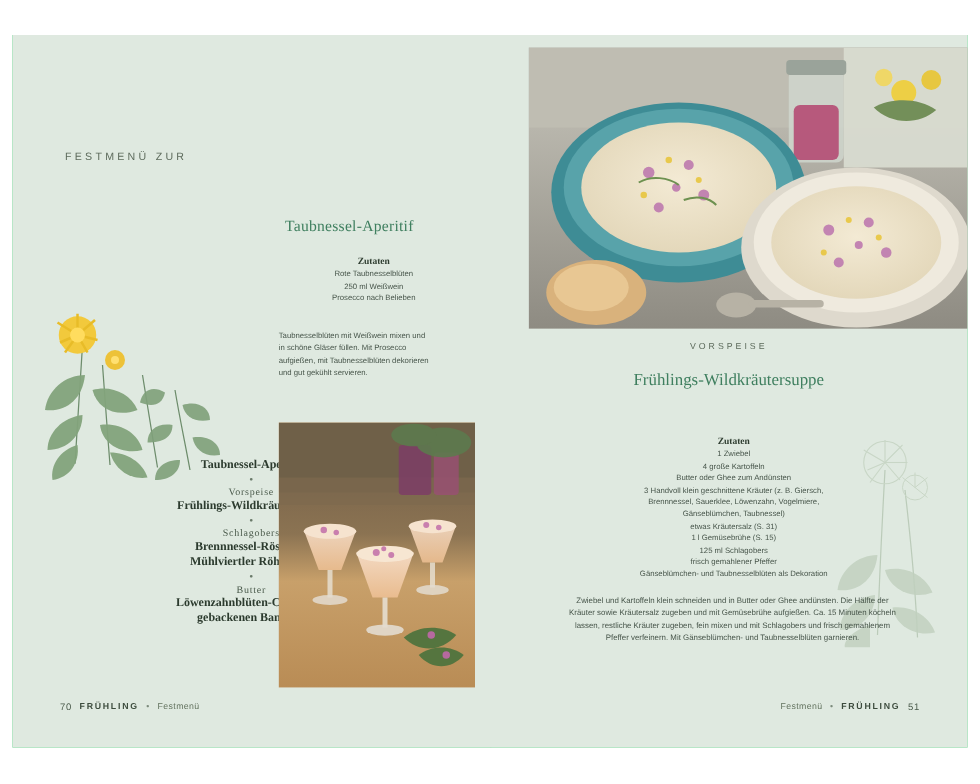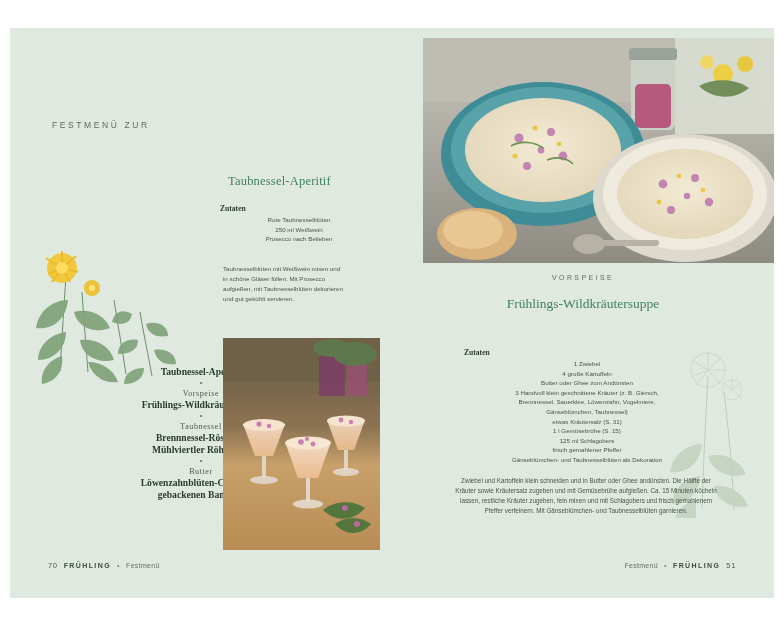--- a/index.html
+++ b/index.html
@@ -109,21 +109,21 @@
     font-family: "Liberation Serif", serif;
     font-size: 12.5px;
     color: #3f7f5f;
     letter-spacing: 0.2px;
   }
   .ingr-head {
     font-family: "Liberation Serif", serif;
     font-size: 7.6px;
     font-weight: bold;
     color: #2f3e31;
-    text-align: left;
+    text-align: center;
     margin-bottom: 2px;
   }
   .ingr-lines {
     font-family: "Liberation Sans", sans-serif;
     font-size: 6.2px;
     color: #47554a;
     text-align: center;
     line-height: 1.55;
   }
   .ingr-block-left {
@@ -306,21 +306,21 @@
         </g>
       </svg>
     </div>
 
     <div class="menu-list">
       <div class="menu-dish">Taubnessel-Aperitif</div>
       <div class="menu-sep">•</div>
       <div class="menu-course">Vorspeise</div>
       <div class="menu-dish">Frühlings-Wildkräutersuppe</div>
       <div class="menu-sep">•</div>
-      <div class="menu-course">Taubnessel</div>
+      <div class="menu-course">Schlagobers</div>
       <div class="menu-dish" style="white-space:pre-line">Brennnessel-Rösti mit
 Mühlviertler Röhrlsalat</div>
       <div class="menu-sep">•</div>
       <div class="menu-course">Butter</div>
       <div class="menu-dish" style="white-space:pre-line">Löwenzahnblüten-Creme mit
 gebackenen Bananen</div>
     </div>
 
     <div class="recipe-title-left">Taubnessel-Aperitif</div>
 

